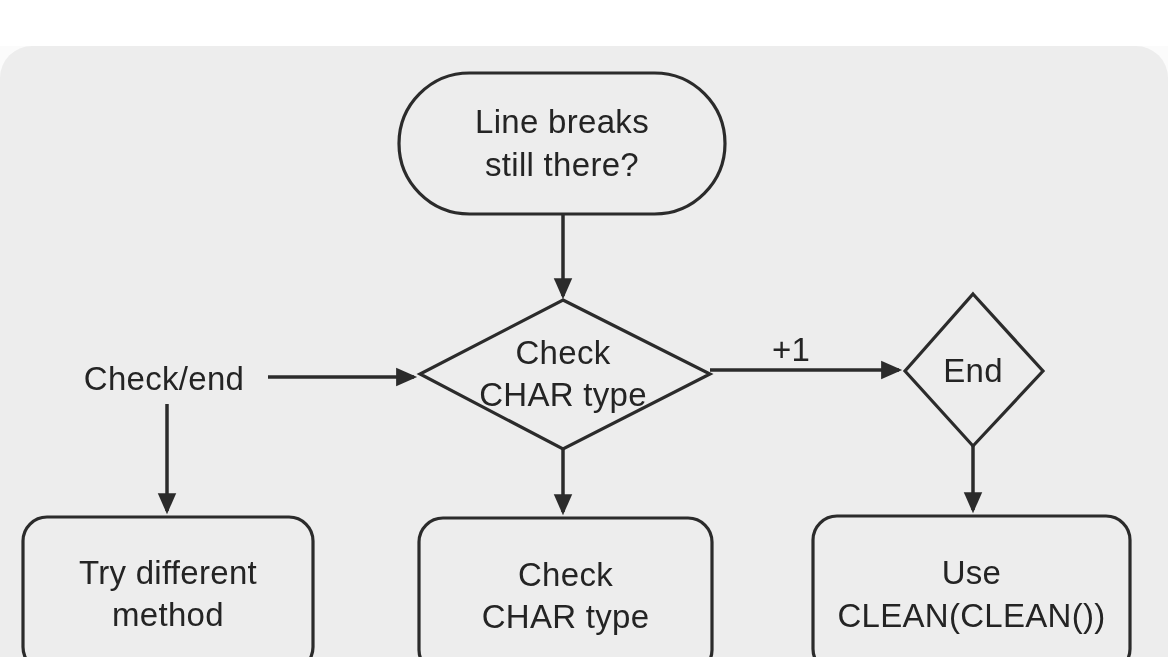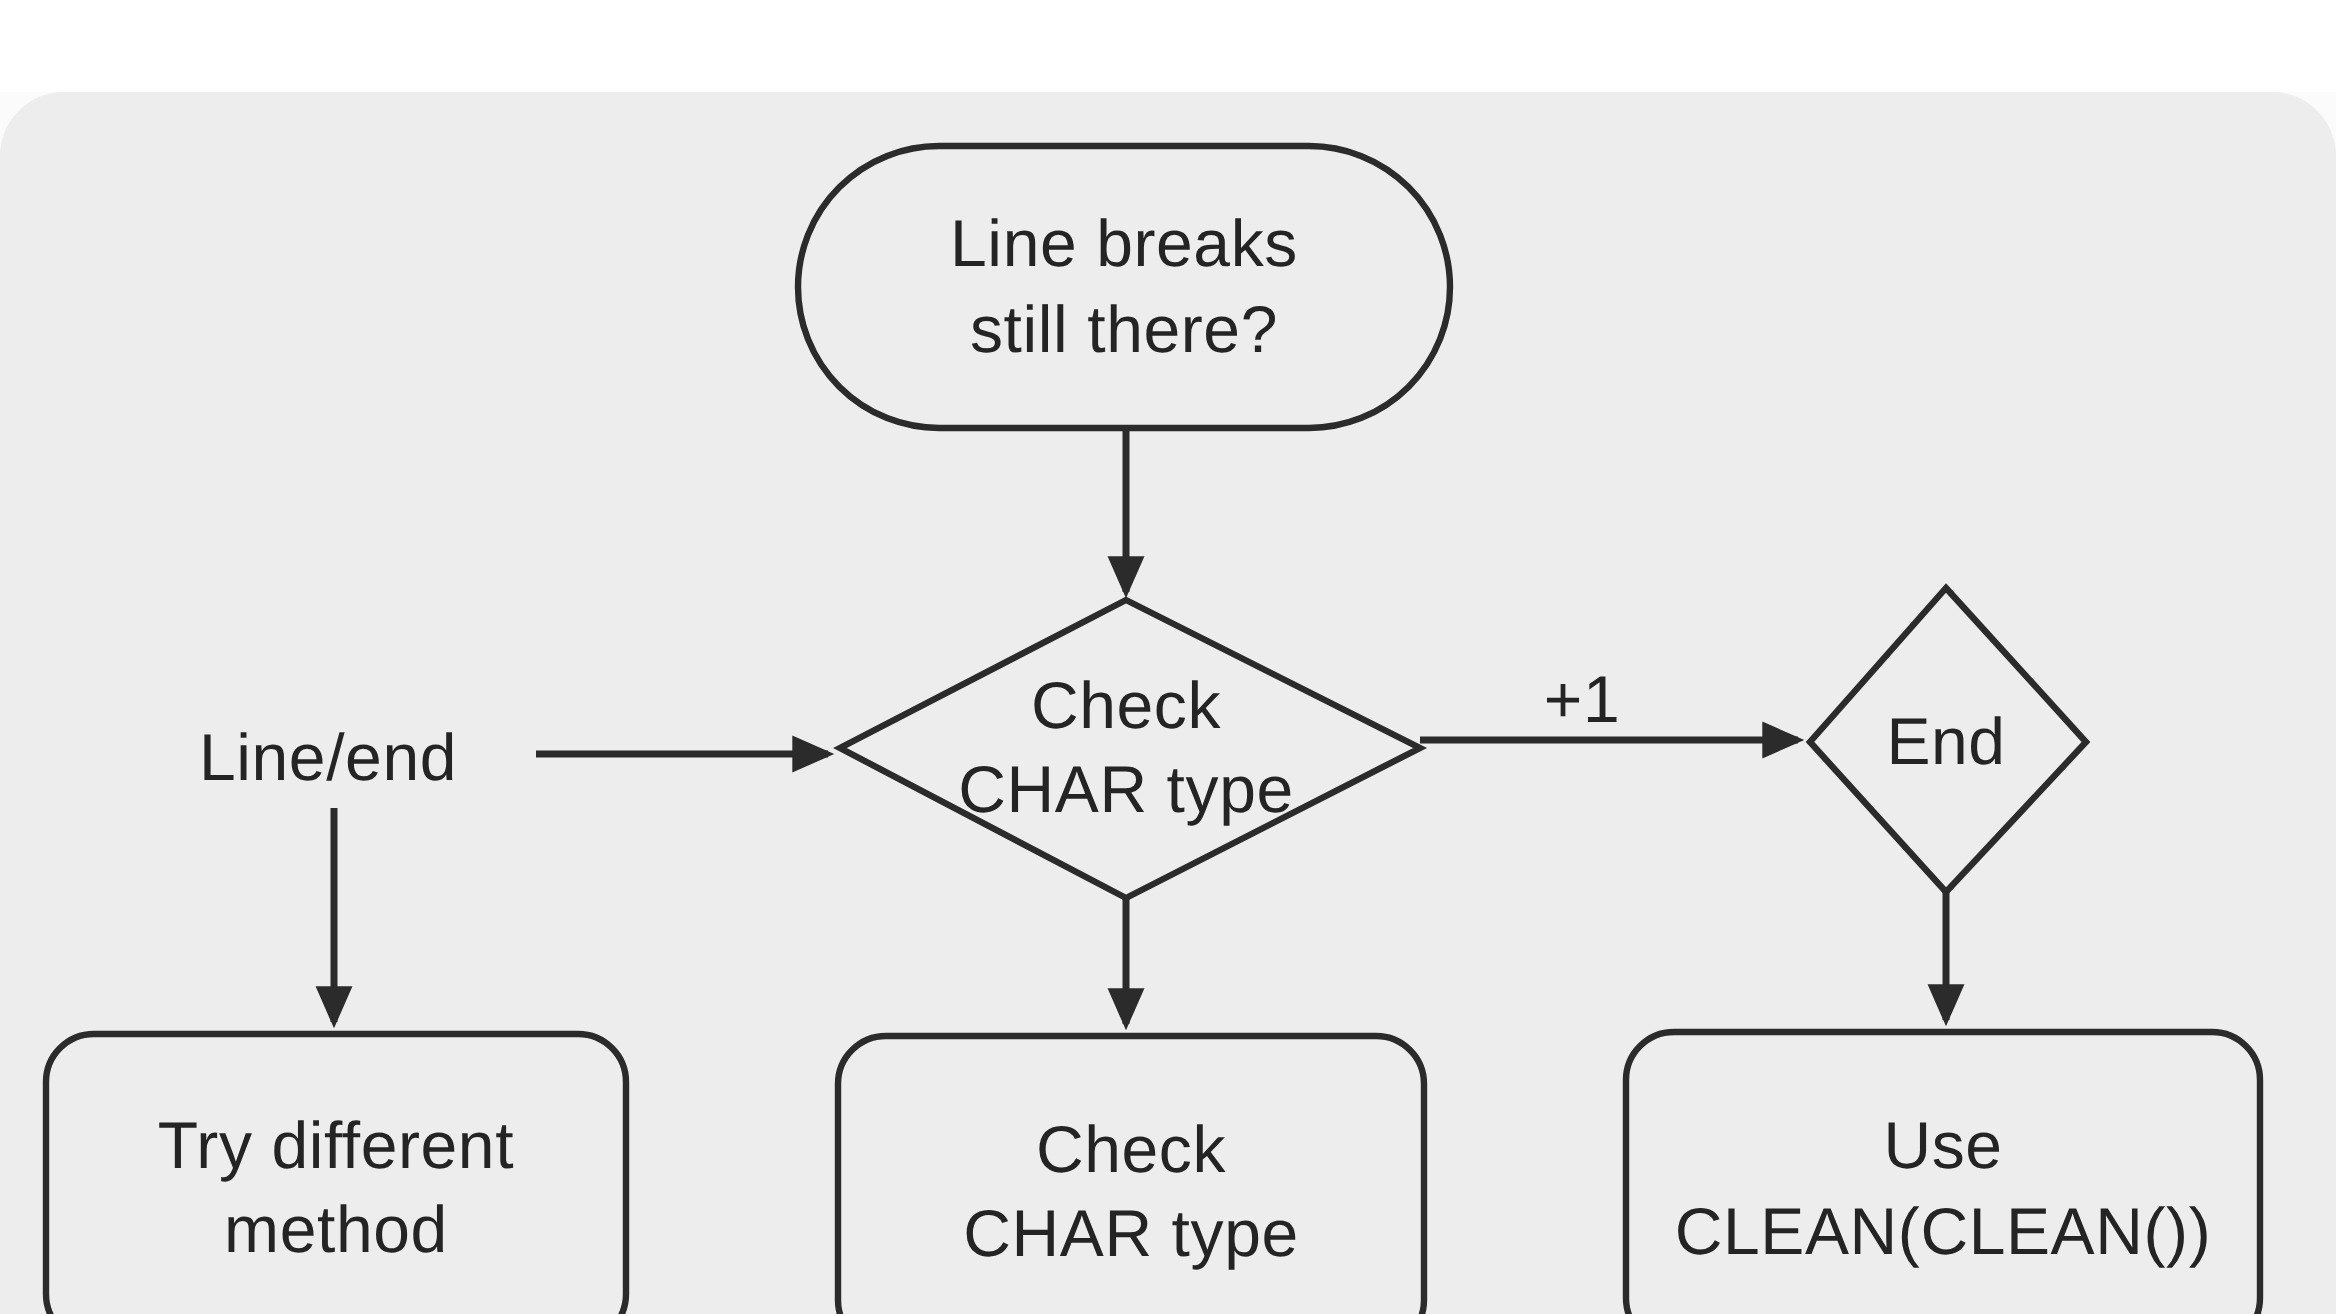--- a/index.html
+++ b/index.html
@@ -86,16 +86,16 @@
 
   <div class="node-label" style="left:23px; top:471px; width:290px; height:154px;">Try different
 method</div>
 
   <div class="node-label" style="left:419px; top:472px; width:293px; height:156px;">Check
 CHAR type</div>
 
   <div class="node-label" style="left:813px; top:470px; width:317px; height:157px;">Use
 CLEAN(CLEAN())</div>
 
-  <div class="float-label" style="left:58px; top:311px; width:212px; height:44px;">Line/end</div>
+  <div class="float-label" style="left:58px; top:311px; width:212px; height:44px;">Check/end</div>
 
   <div class="float-label" style="left:753px; top:282px; width:76px; height:44px;">+1</div>
 </div>
 
 </body></html>

